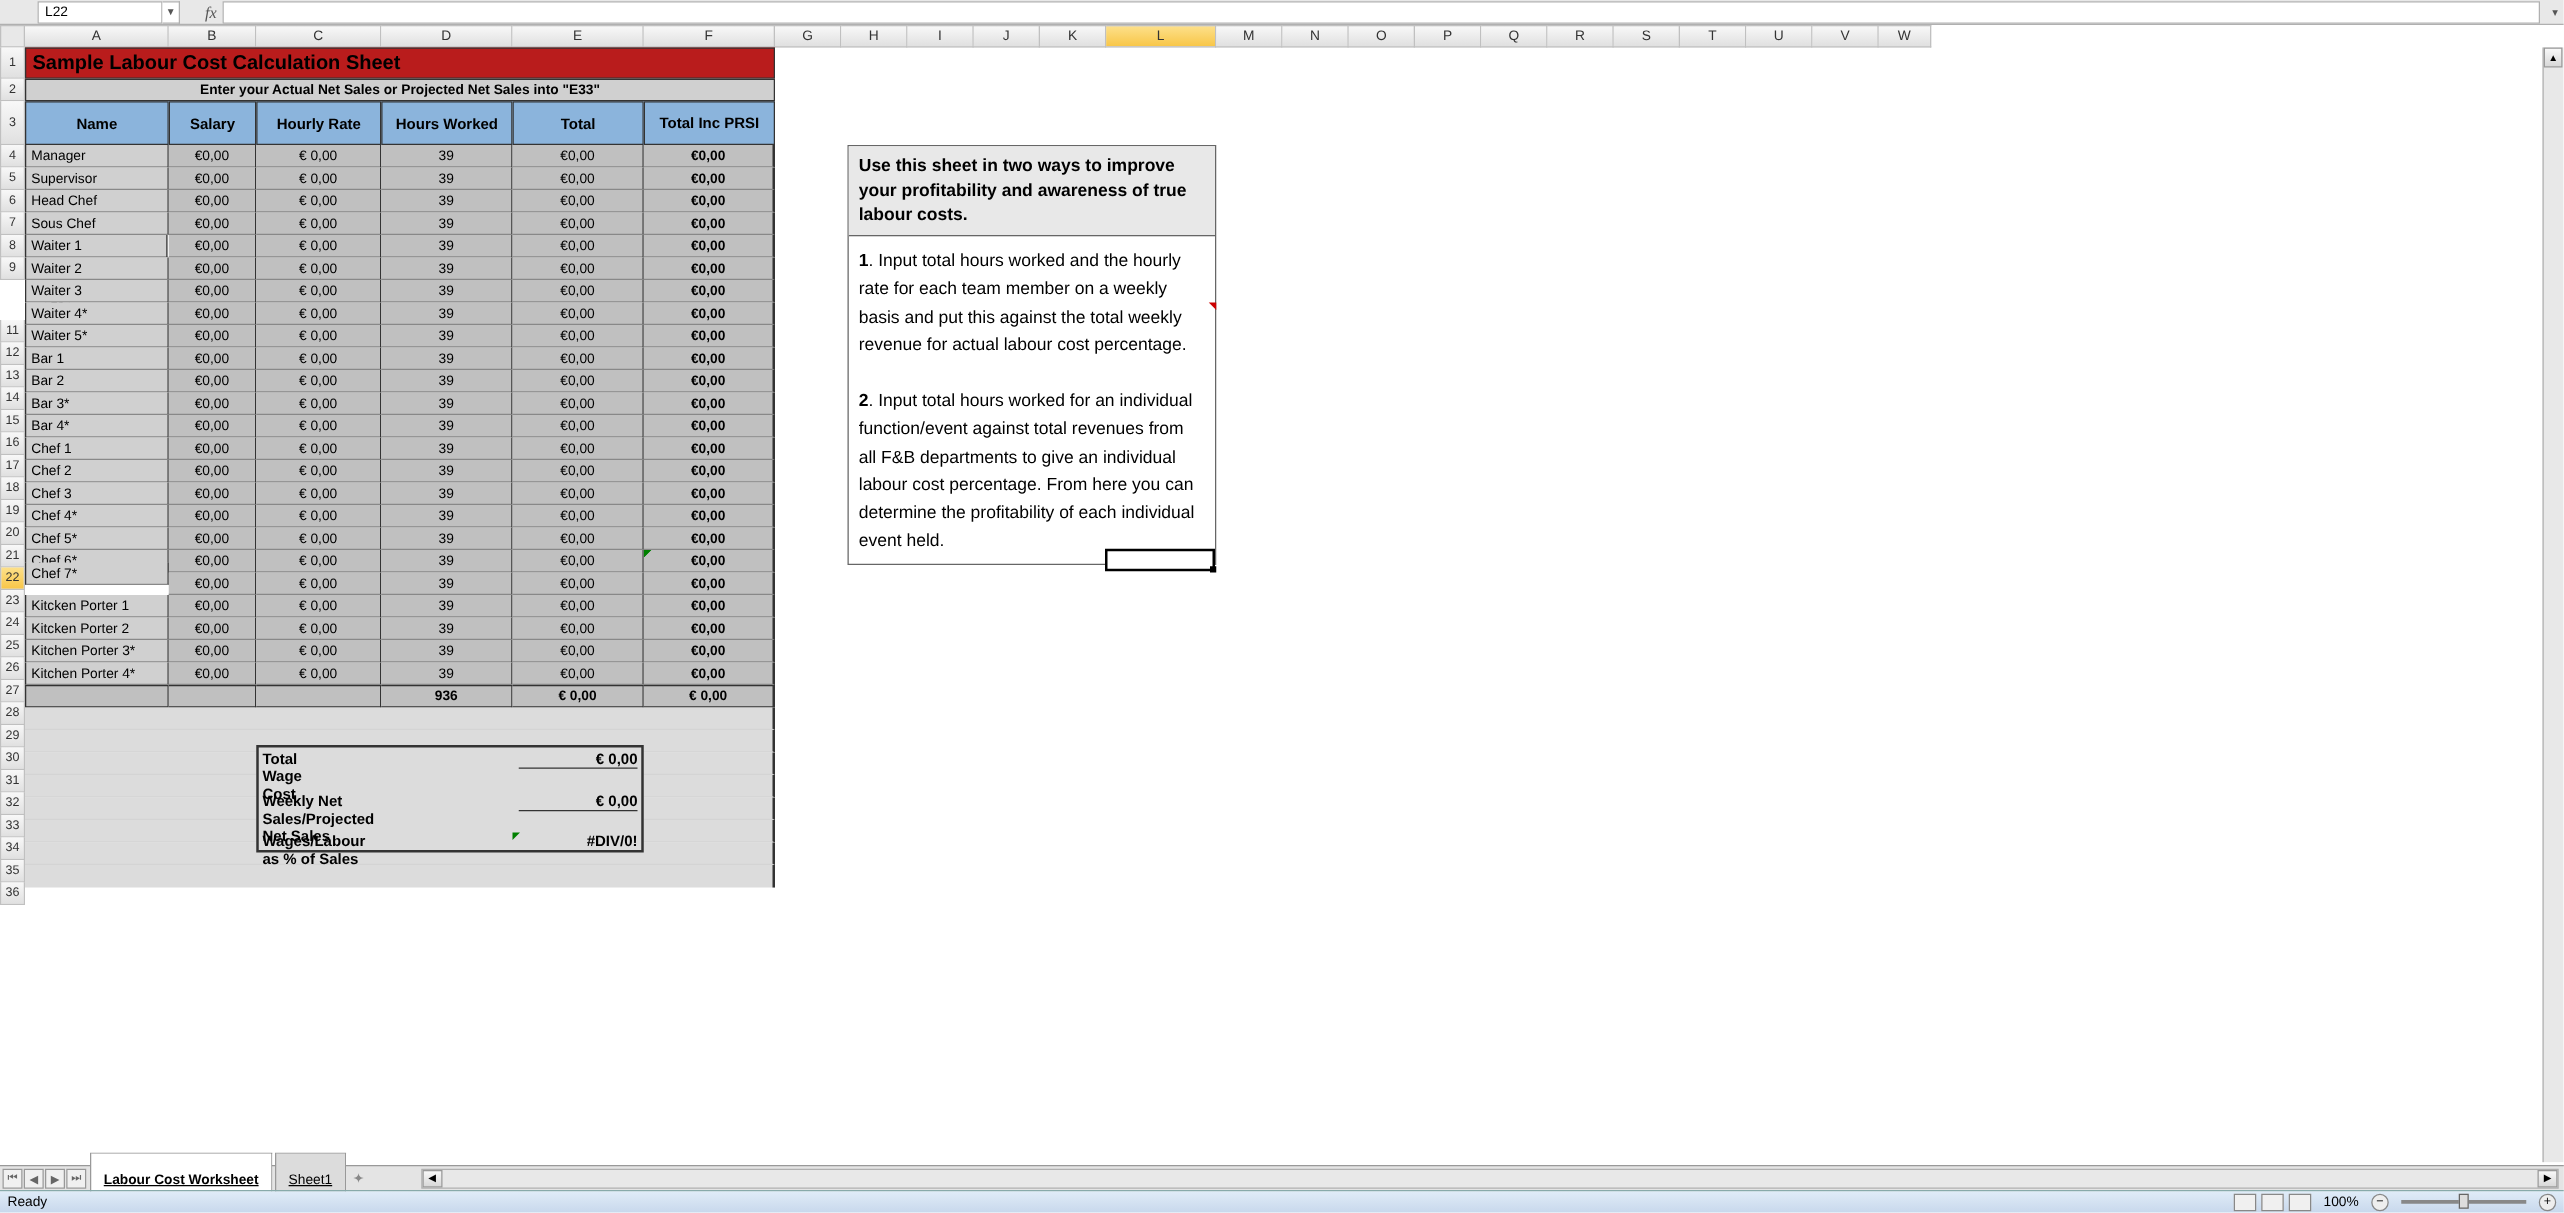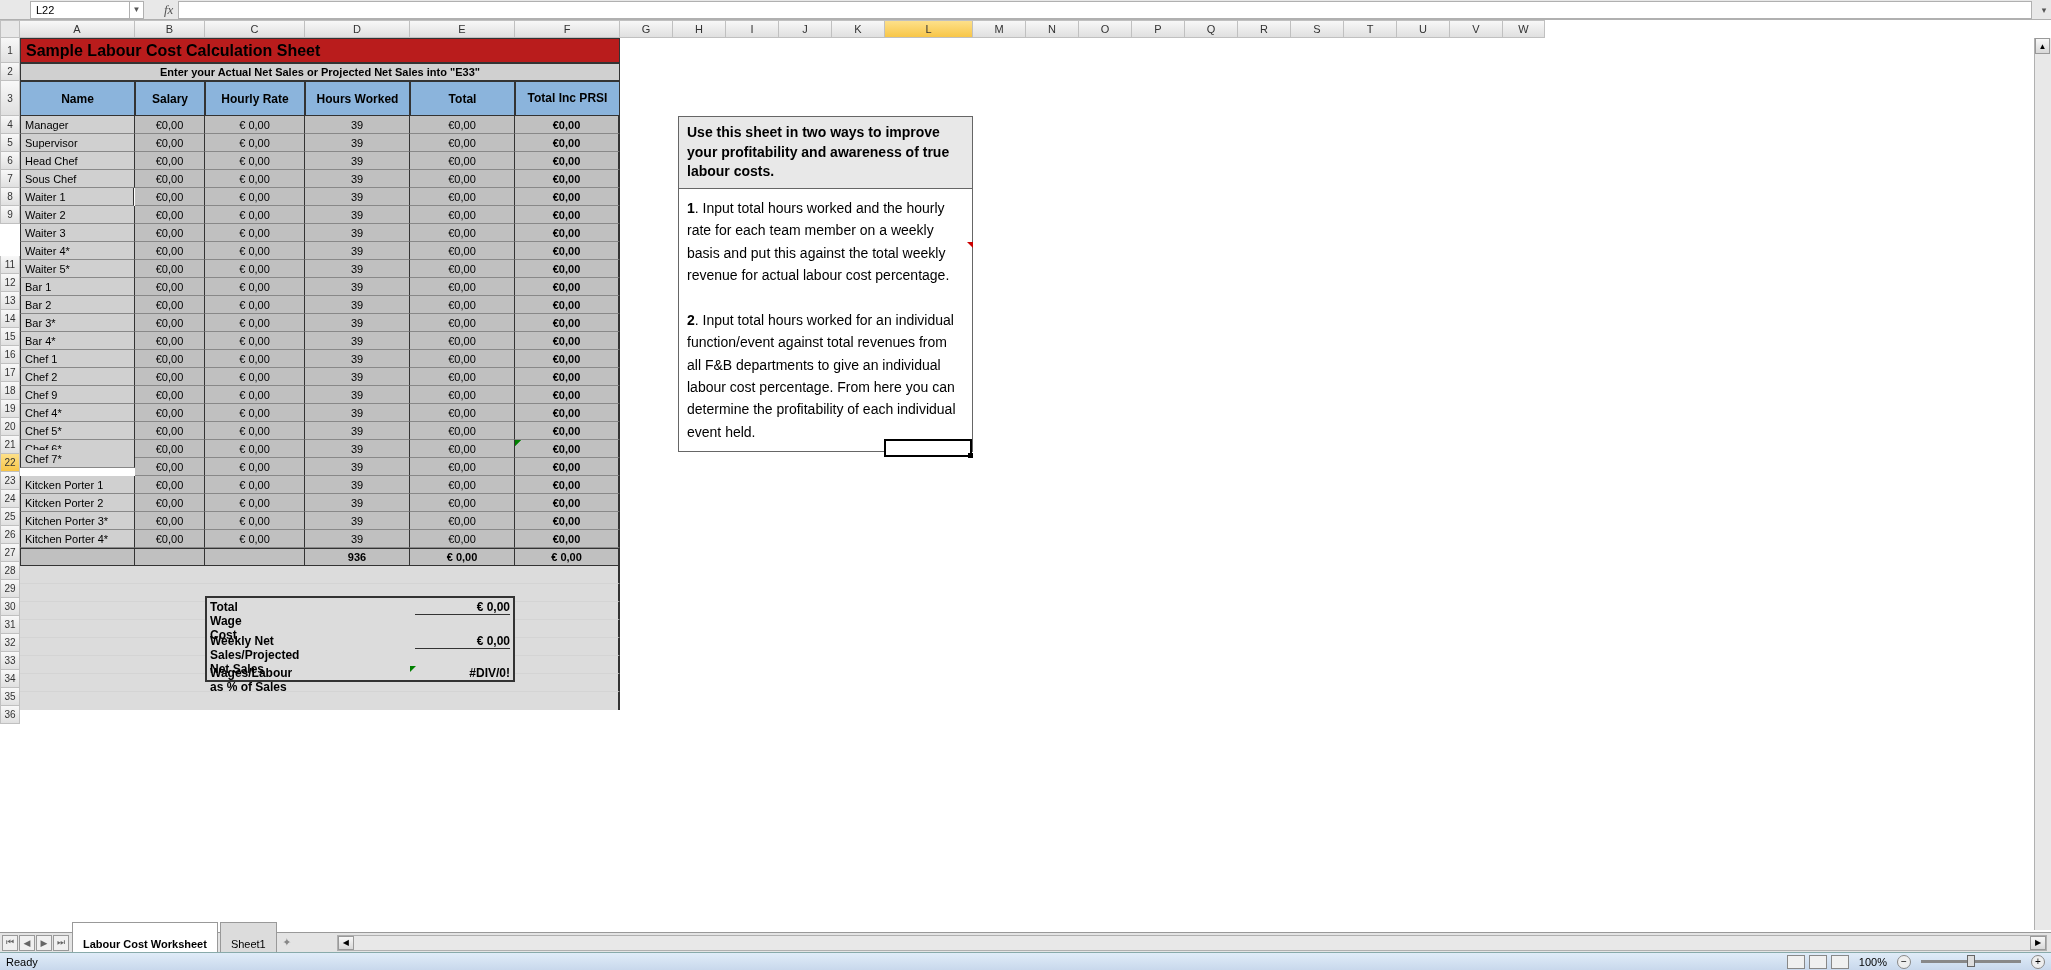--- a/index.html
+++ b/index.html
@@ -35,21 +35,21 @@
 .info-box { position: absolute; background: #fff; border: 1px solid #666; padding: 0; font-size: 14px; }
 .info-hdr { background: #e8e8e8; padding: 6px 8px; font-weight: bold; border-bottom: 1px solid #666; line-height: 1.4; }
 .info-body { padding: 8px; line-height: 1.6; }
 .sel-cell { position: absolute; border: 2px solid #000; background: #fff; }
 .sel-handle { position: absolute; width: 5px; height: 5px; background: #000; bottom: -3px; right: -3px; }
 .green-tri { position:absolute; top:0; left:0; width:0; height:0; border-top:6px solid #008000; border-right:6px solid transparent; }
 .red-tri { position:absolute; top:0; right:0; width:0; height:0; border-top:6px solid #c00; border-left:6px solid transparent; }
 .tabs-bar { position: fixed; bottom: 18px; left: 0; right: 0; height: 20px; background: #e4e4e4; border-top: 1px solid #999; display: flex; align-items: center; font-size: 11px; }
 .tab-nav { display: flex; margin-left: 2px; }
 .tab-nav-btn { width: 16px; height: 16px; border: 1px solid #999; background: #f0f0f0; display: flex; align-items: center; justify-content: center; font-size: 9px; color: #666; margin-right: 1px; }
-.sheet-tab { padding: 15px 10px; background: #fff; border: 1px solid #999; border-bottom: none; margin-left: 2px; border-radius: 0 0 4px 4px; position: relative; top: 1px;}
+.sheet-tab { padding: 15px 10px; background: #fff; border: 1px solid #999; border-bottom: none; margin-left: 2px; border-radius: 0 0 4px 4px; position: relative; top: 1px; text-decoration: underline;}
 .sheet-tab.active { background: #fff; font-weight: bold; }
 .sheet-tab.inactive { background: #dcdcdc; }
 .new-tab { width: 20px; display:flex; align-items:center; justify-content:center; color:#888;}
 .hscroll-track{ flex:1; height:16px; margin:0 4px 0 40px; background:#e8e8e8; border:1px solid #b0b0b0; position:relative;}
 .hscroll-btn{ position:absolute; width:16px; height:14px; background:linear-gradient(#f8f8f8,#d8d8d8); border:1px solid #999; top:0; display:flex;align-items:center;justify-content:center;font-size:8px;}
 .status-bar { position: fixed; bottom: 0; left: 0; right: 0; height: 18px; background: linear-gradient(#e0ecf8,#c8d8ec); border-top: 1px solid #8aa; display: flex; align-items: center; font-size: 11px; padding: 0 6px; }
 .status-right { margin-left: auto; display: flex; align-items: center; gap: 4px; }
 .view-btn { width: 18px; height: 14px; border: 1px solid #888; background: #f0f0f0; }
 .zoom-slider { width: 100px; height: 3px; background: #888; position: relative; margin: 0 6px; }
 .zoom-thumb { position: absolute; width: 8px; height: 12px; background: #ddd; border: 1px solid #666; top: -5px; left: 46px; }
@@ -227,21 +227,21 @@
       <div class="cell rate-cell" style="left: 185px; top: 312px; width: 100px; height: 18px;">€ 0,00</div>
       <div class="cell hw-cell" style="left: 285px; top: 312px; width: 105px; height: 18px;">39</div>
       <div class="cell tot-cell" style="left: 390px; top: 312px; width: 105px; height: 18px;">€0,00</div>
       <div class="cell prsi-cell" style="left: 495px; top: 312px; width: 105px; height: 18px;">€0,00</div>
       <div class="cell name-cell" style="left: 0px; top: 330px; width: 115px; height: 18px;">Chef 2</div>
       <div class="cell sal-cell" style="left: 115px; top: 330px; width: 70px; height: 18px;">€0,00</div>
       <div class="cell rate-cell" style="left: 185px; top: 330px; width: 100px; height: 18px;">€ 0,00</div>
       <div class="cell hw-cell" style="left: 285px; top: 330px; width: 105px; height: 18px;">39</div>
       <div class="cell tot-cell" style="left: 390px; top: 330px; width: 105px; height: 18px;">€0,00</div>
       <div class="cell prsi-cell" style="left: 495px; top: 330px; width: 105px; height: 18px;">€0,00</div>
-      <div class="cell name-cell" style="left: 0px; top: 348px; width: 115px; height: 18px;">Chef 9</div>
+      <div class="cell name-cell" style="left: 0px; top: 348px; width: 115px; height: 18px;">Chef 3</div>
       <div class="cell sal-cell" style="left: 115px; top: 348px; width: 70px; height: 18px;">€0,00</div>
       <div class="cell rate-cell" style="left: 185px; top: 348px; width: 100px; height: 18px;">€ 0,00</div>
       <div class="cell hw-cell" style="left: 285px; top: 348px; width: 105px; height: 18px;">39</div>
       <div class="cell tot-cell" style="left: 390px; top: 348px; width: 105px; height: 18px;">€0,00</div>
       <div class="cell prsi-cell" style="left: 495px; top: 348px; width: 105px; height: 18px;">€0,00</div>
       <div class="cell name-cell" style="left: 0px; top: 366px; width: 115px; height: 18px;">Chef 4*</div>
       <div class="cell sal-cell" style="left: 115px; top: 366px; width: 70px; height: 18px;">€0,00</div>
       <div class="cell rate-cell" style="left: 185px; top: 366px; width: 100px; height: 18px;">€ 0,00</div>
       <div class="cell hw-cell" style="left: 285px; top: 366px; width: 105px; height: 18px;">39</div>
       <div class="cell tot-cell" style="left: 390px; top: 366px; width: 105px; height: 18px;">€0,00</div>

